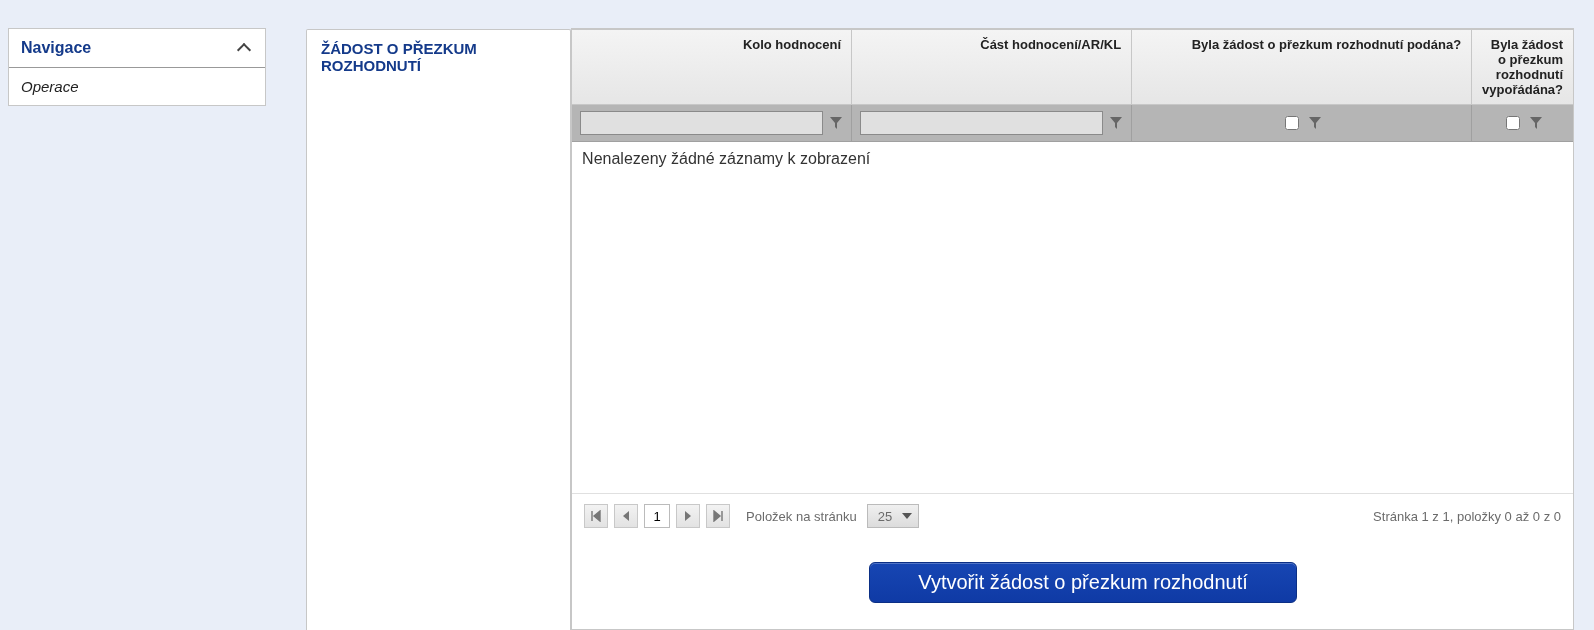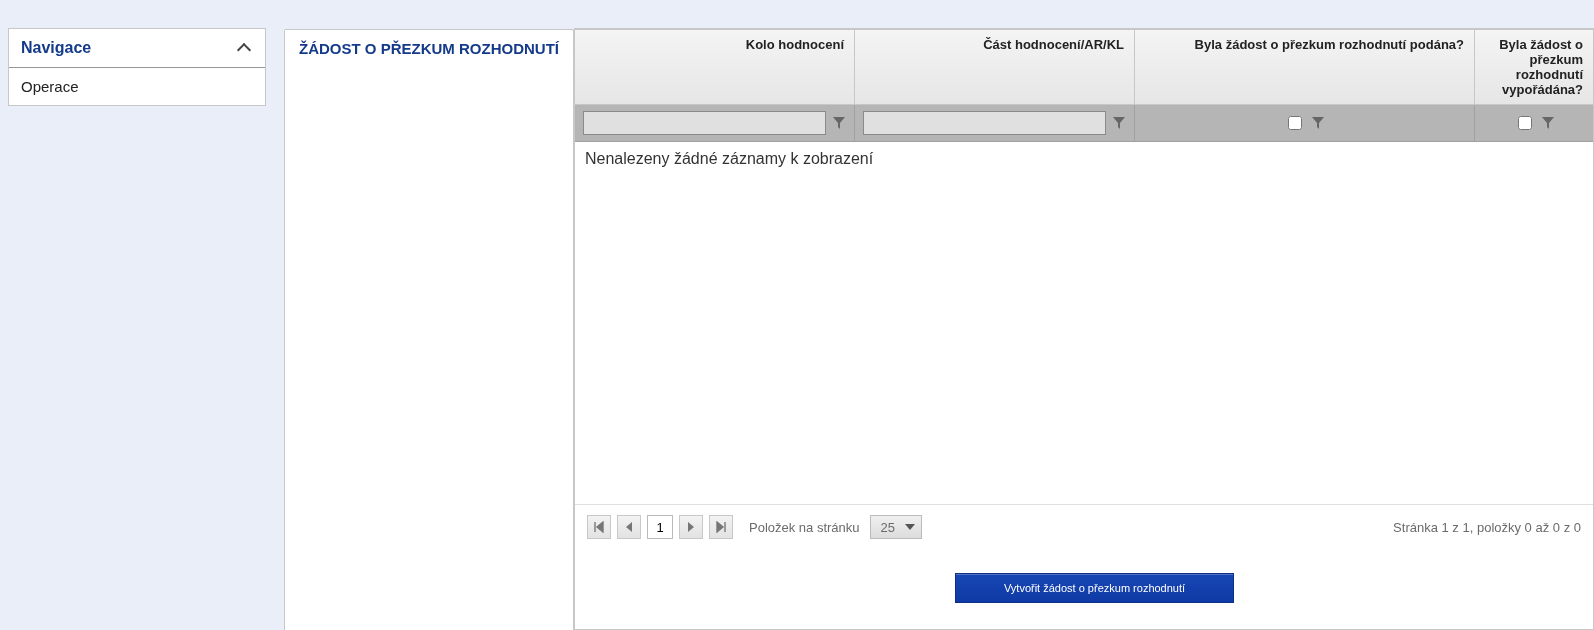--- a/index.html
+++ b/index.html
@@ -8,22 +8,22 @@
     background:#e9eef8;
     font-family: Arial, "Segoe UI", sans-serif;
     font-size: 13px;
     color:#333;
     width:1594px;
     height:630px;
     overflow:hidden;
   }
   .layout {
     display:flex;
-    padding:8px 0 0 8px;
-    gap:18px;
+    padding:8px 20px 0 8px;
+    gap:40px;
     height:100%;
   }
   .sidebar {
     width:258px;
     flex-shrink:0;
     padding-top:20px;
   }
   .nav-panel {
     background:#fff;
     border:1px solid #c7c7c7;
@@ -37,20 +37,21 @@
     font-weight:bold;
     font-size:16px;
     border-bottom:1px solid #999;
     cursor:pointer;
   }
   .nav-item {
     padding:10px 12px;
     font-size:15px;
     color:#222;
     cursor:pointer;
+    font-style:italic;
   }
   .chevron-up {
     width:16px; height:16px;
     position:relative;
   }
   .chevron-up::before {
     content:"";
     position:absolute;
     top:5px; left:2px;
     width:8px; height:8px;
@@ -223,24 +224,24 @@
   .action-area {
     padding:24px 0 26px 0;
     display:flex;
     justify-content:center;
     background:#fff;
   }
   .primary-btn {
     background: linear-gradient(#1746b3,#0f3aa5);
     border:1px solid #0b2f85;
     color:#fff;
-    font-size:11px;
+    font-size:20px;
     padding:8px 48px;
     cursor:pointer;
-    border-radius:0;
+    border-radius:6px;
     box-shadow: inset 0 1px 0 rgba(255,255,255,.25);
     margin-left: 21px;
   }
 </style>
 </head>
 <body>
 
 <div class="layout">
   <aside class="sidebar">
     <div class="nav-panel">

